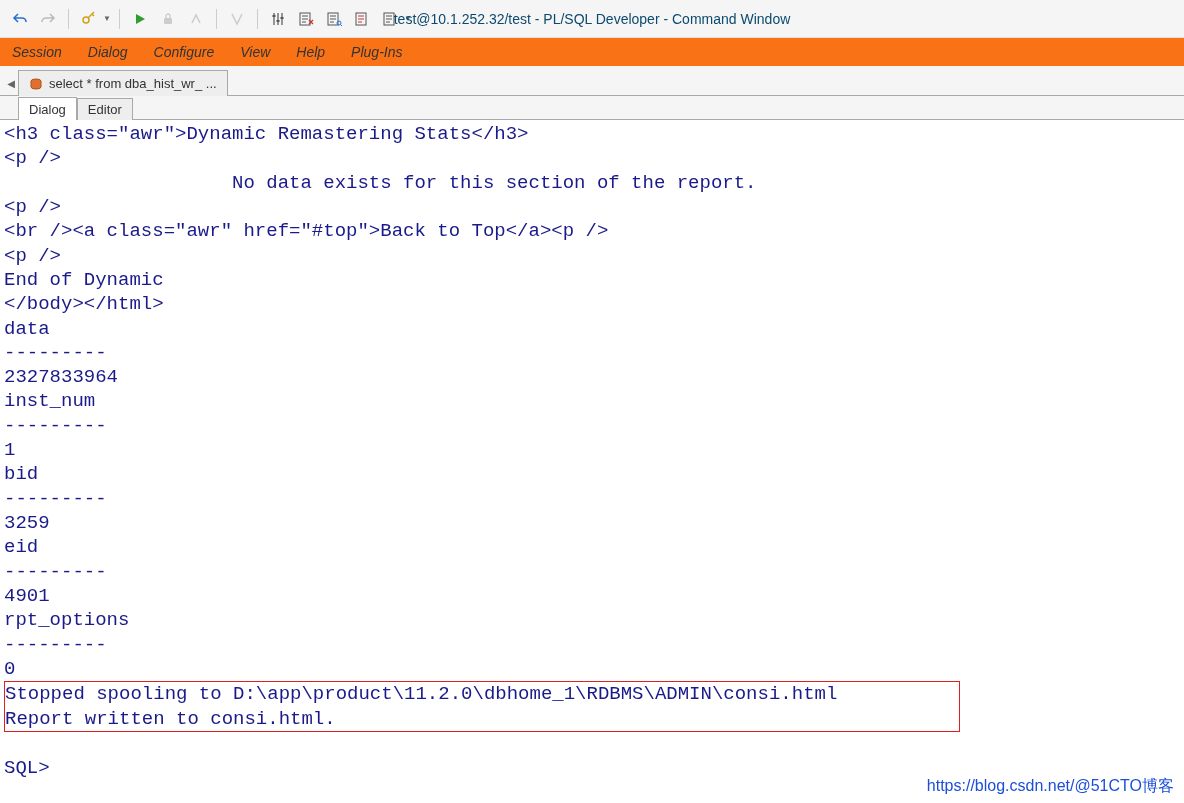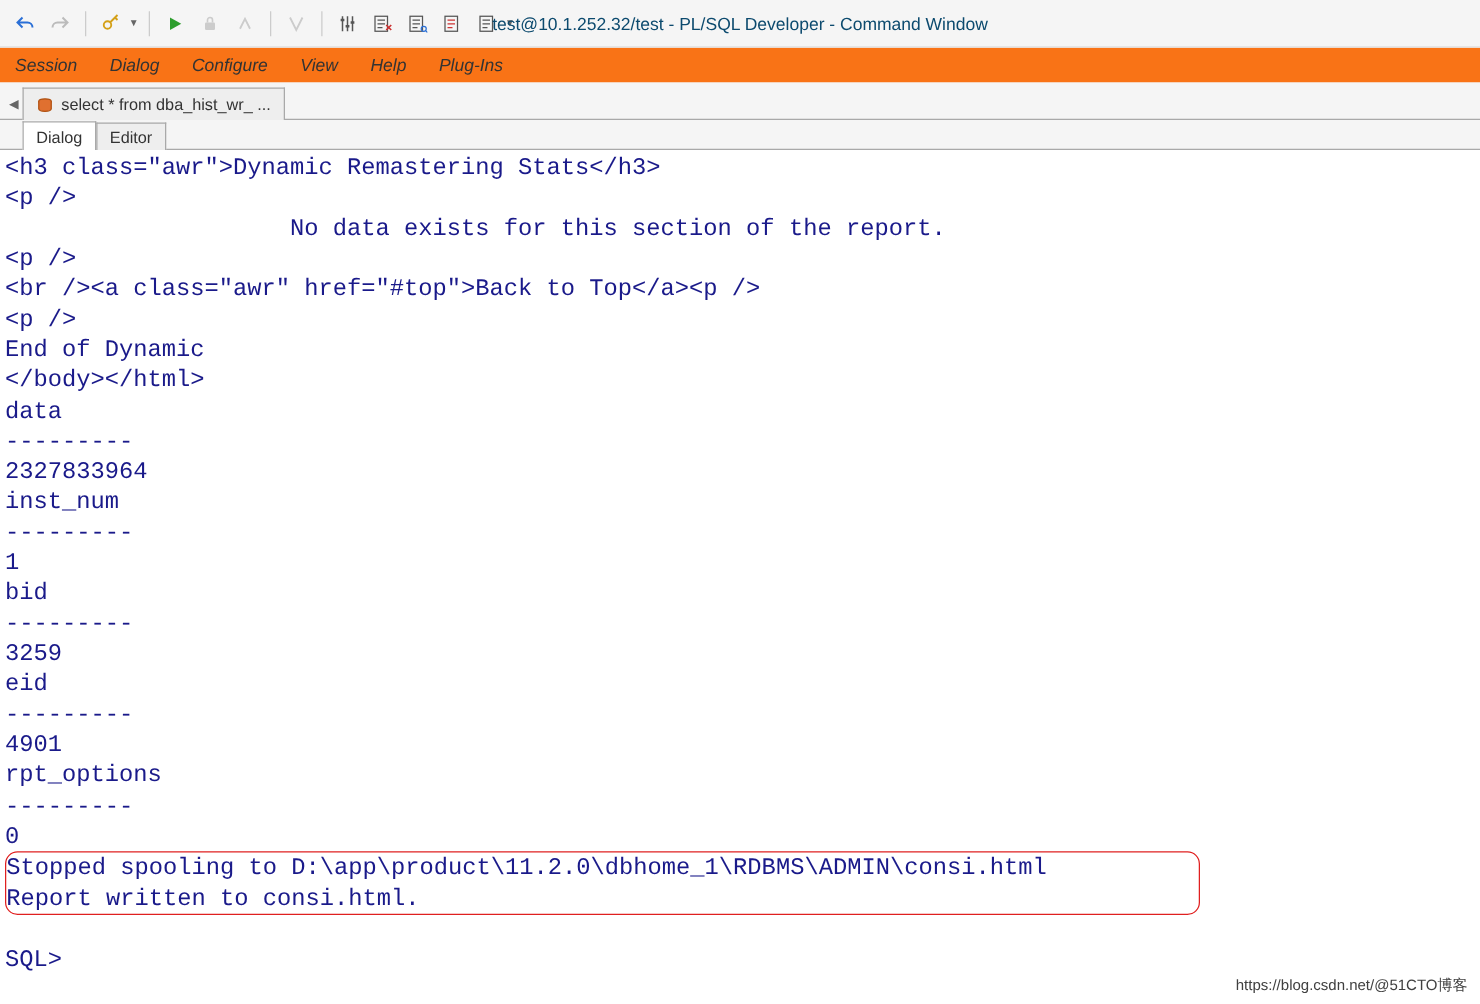--- a/index.html
+++ b/index.html
@@ -17,21 +17,21 @@
 .doc-tab.active { background: #fff; height: 27px; }
 .doc-tab .icon { width: 14px; height: 14px; }
 .doc-tab .close { font-size: 14px; color: #666; margin-left: 4px; cursor: pointer; }
 .subtab-row { height: 24px; background: #f5f5f5; display: flex; align-items: flex-end; padding-left: 18px; border-bottom: 1px solid #a9a9a9; position: relative; }
 .sub-tab { height: 22px; display: flex; align-items: center; padding: 0 10px; border: 1px solid #a9a9a9; border-bottom: none; background: #eee; font-size: 13px; cursor: pointer; margin-right: 0; position: relative; top: 1px; }
 .sub-tab.active { background: #fff; height: 23px; }
 .content { background: #fff; height: calc(803px - 38px - 28px - 30px - 24px); overflow: auto; padding: 2px 4px; font-family: "Courier New", monospace; font-size: 19px; color: #1a1a8a; line-height: 1.28; white-space: pre; position: relative; }
 .left-gutter { position: fixed; left: 0; top: 120px; width: 12px; display: flex; flex-direction: column; gap: 2px; }
 .gutter-btn { width: 12px; height: 16px; font-size: 9px; color: #666; display: flex; align-items: center; justify-content: center; cursor: pointer; }
 .redbox { border: 1px solid #e02020; display: inline-block; padding: 0 2px -1px 0; }
-.watermark { position: fixed; right: 10px; bottom: 6px; font-size: 12px; color: #404040; }
+.watermark { position: fixed; right: 10px; bottom: 6px; font-size: 16px; color: #1d4ed8; }
 svg { display: block; }
 </style>
 </head>
 <body>
 
 <div class="toolbar">
   <div class="tb-btn">
       <svg width="16" height="16" viewBox="0 0 16 16">
         <path d="M6 3 L2 7 L6 11 M2 7 H10 A4 4 0 0 1 14 11" fill="none" stroke="#2a6fd6" stroke-width="1.6"></path>
       </svg>
@@ -162,18 +162,18 @@
 <span>1</span>
 <span>bid</span>
 <span>---------</span>
 <span>3259</span>
 <span>eid</span>
 <span>---------</span>
 <span>4901</span>
 <span>rpt_options</span>
 <span>---------</span>
 <span>0</span>
-<div class="redbox" style="width:956px;border-radius:10px;"><span>Stopped spooling to D:\app\product\11.2.0\dbhome_1\RDBMS\ADMIN\consi.html</span>
+<div class="redbox" style="width:956px;"><span>Stopped spooling to D:\app\product\11.2.0\dbhome_1\RDBMS\ADMIN\consi.html</span>
 <span>Report written to consi.html.</span></div>
 
 <span>SQL&gt;</span></div>
 
 <div class="watermark">https://blog.csdn.net/@51CTO博客</div>
 
 </body></html>

